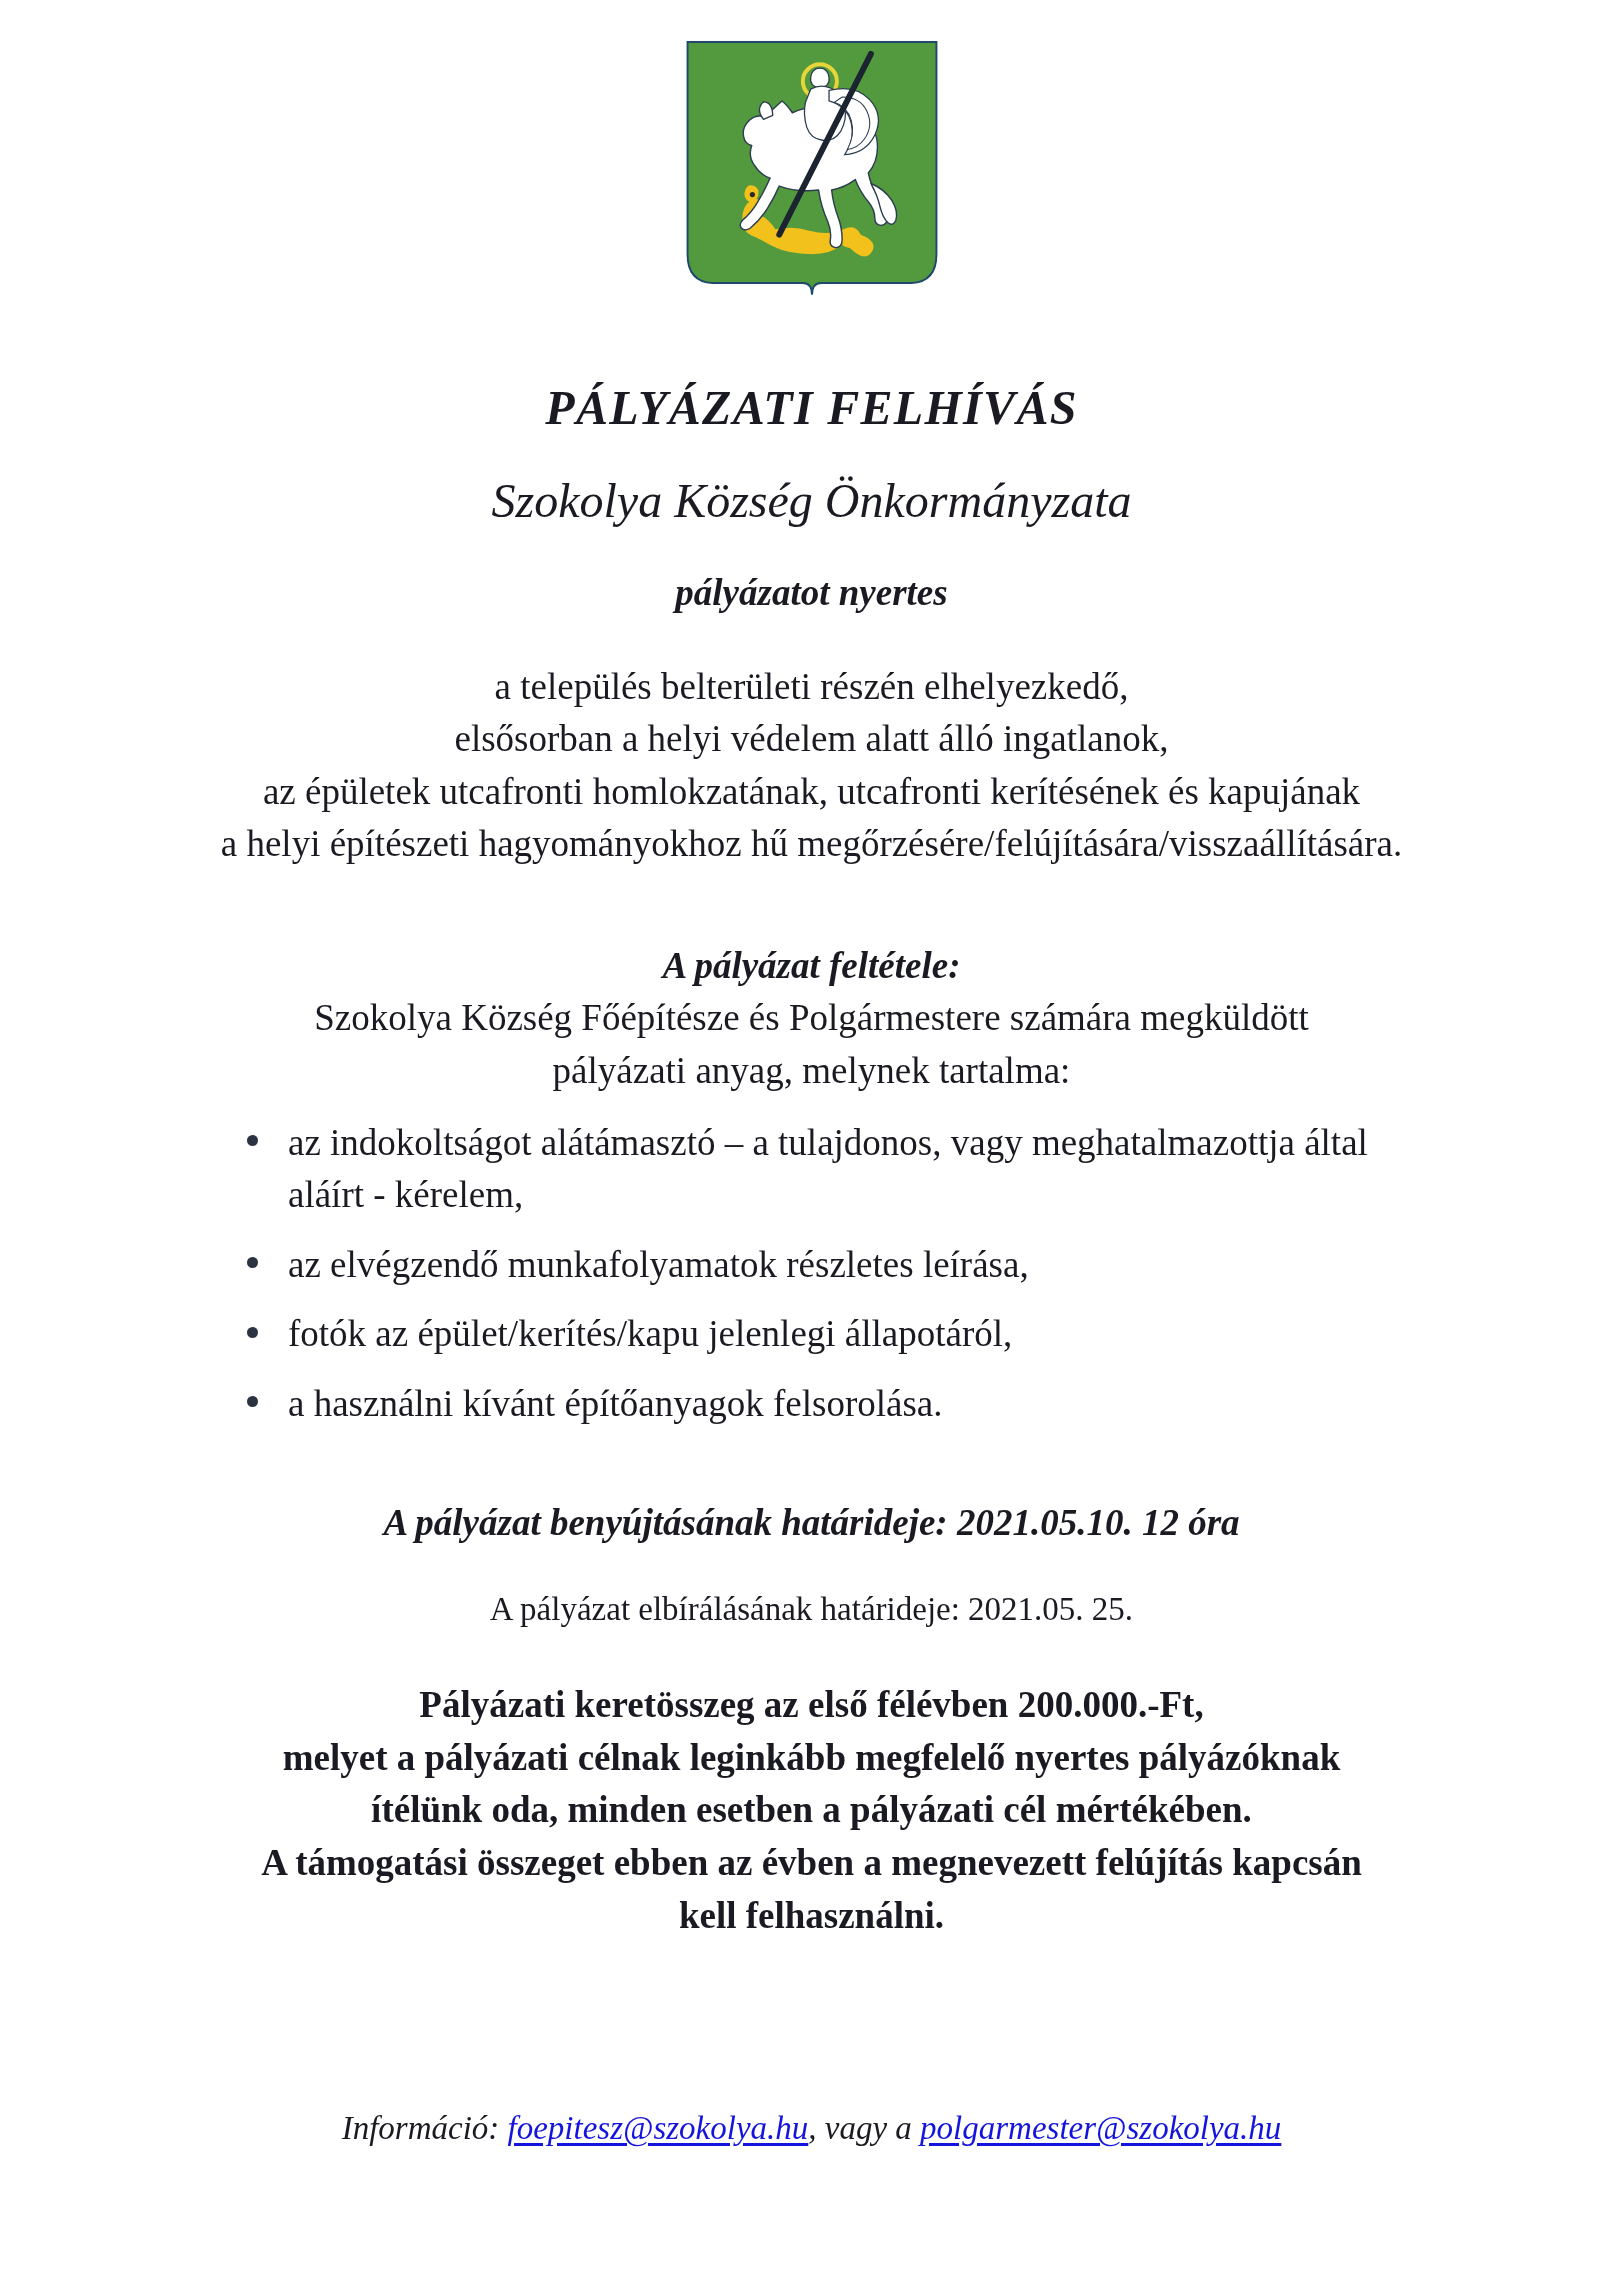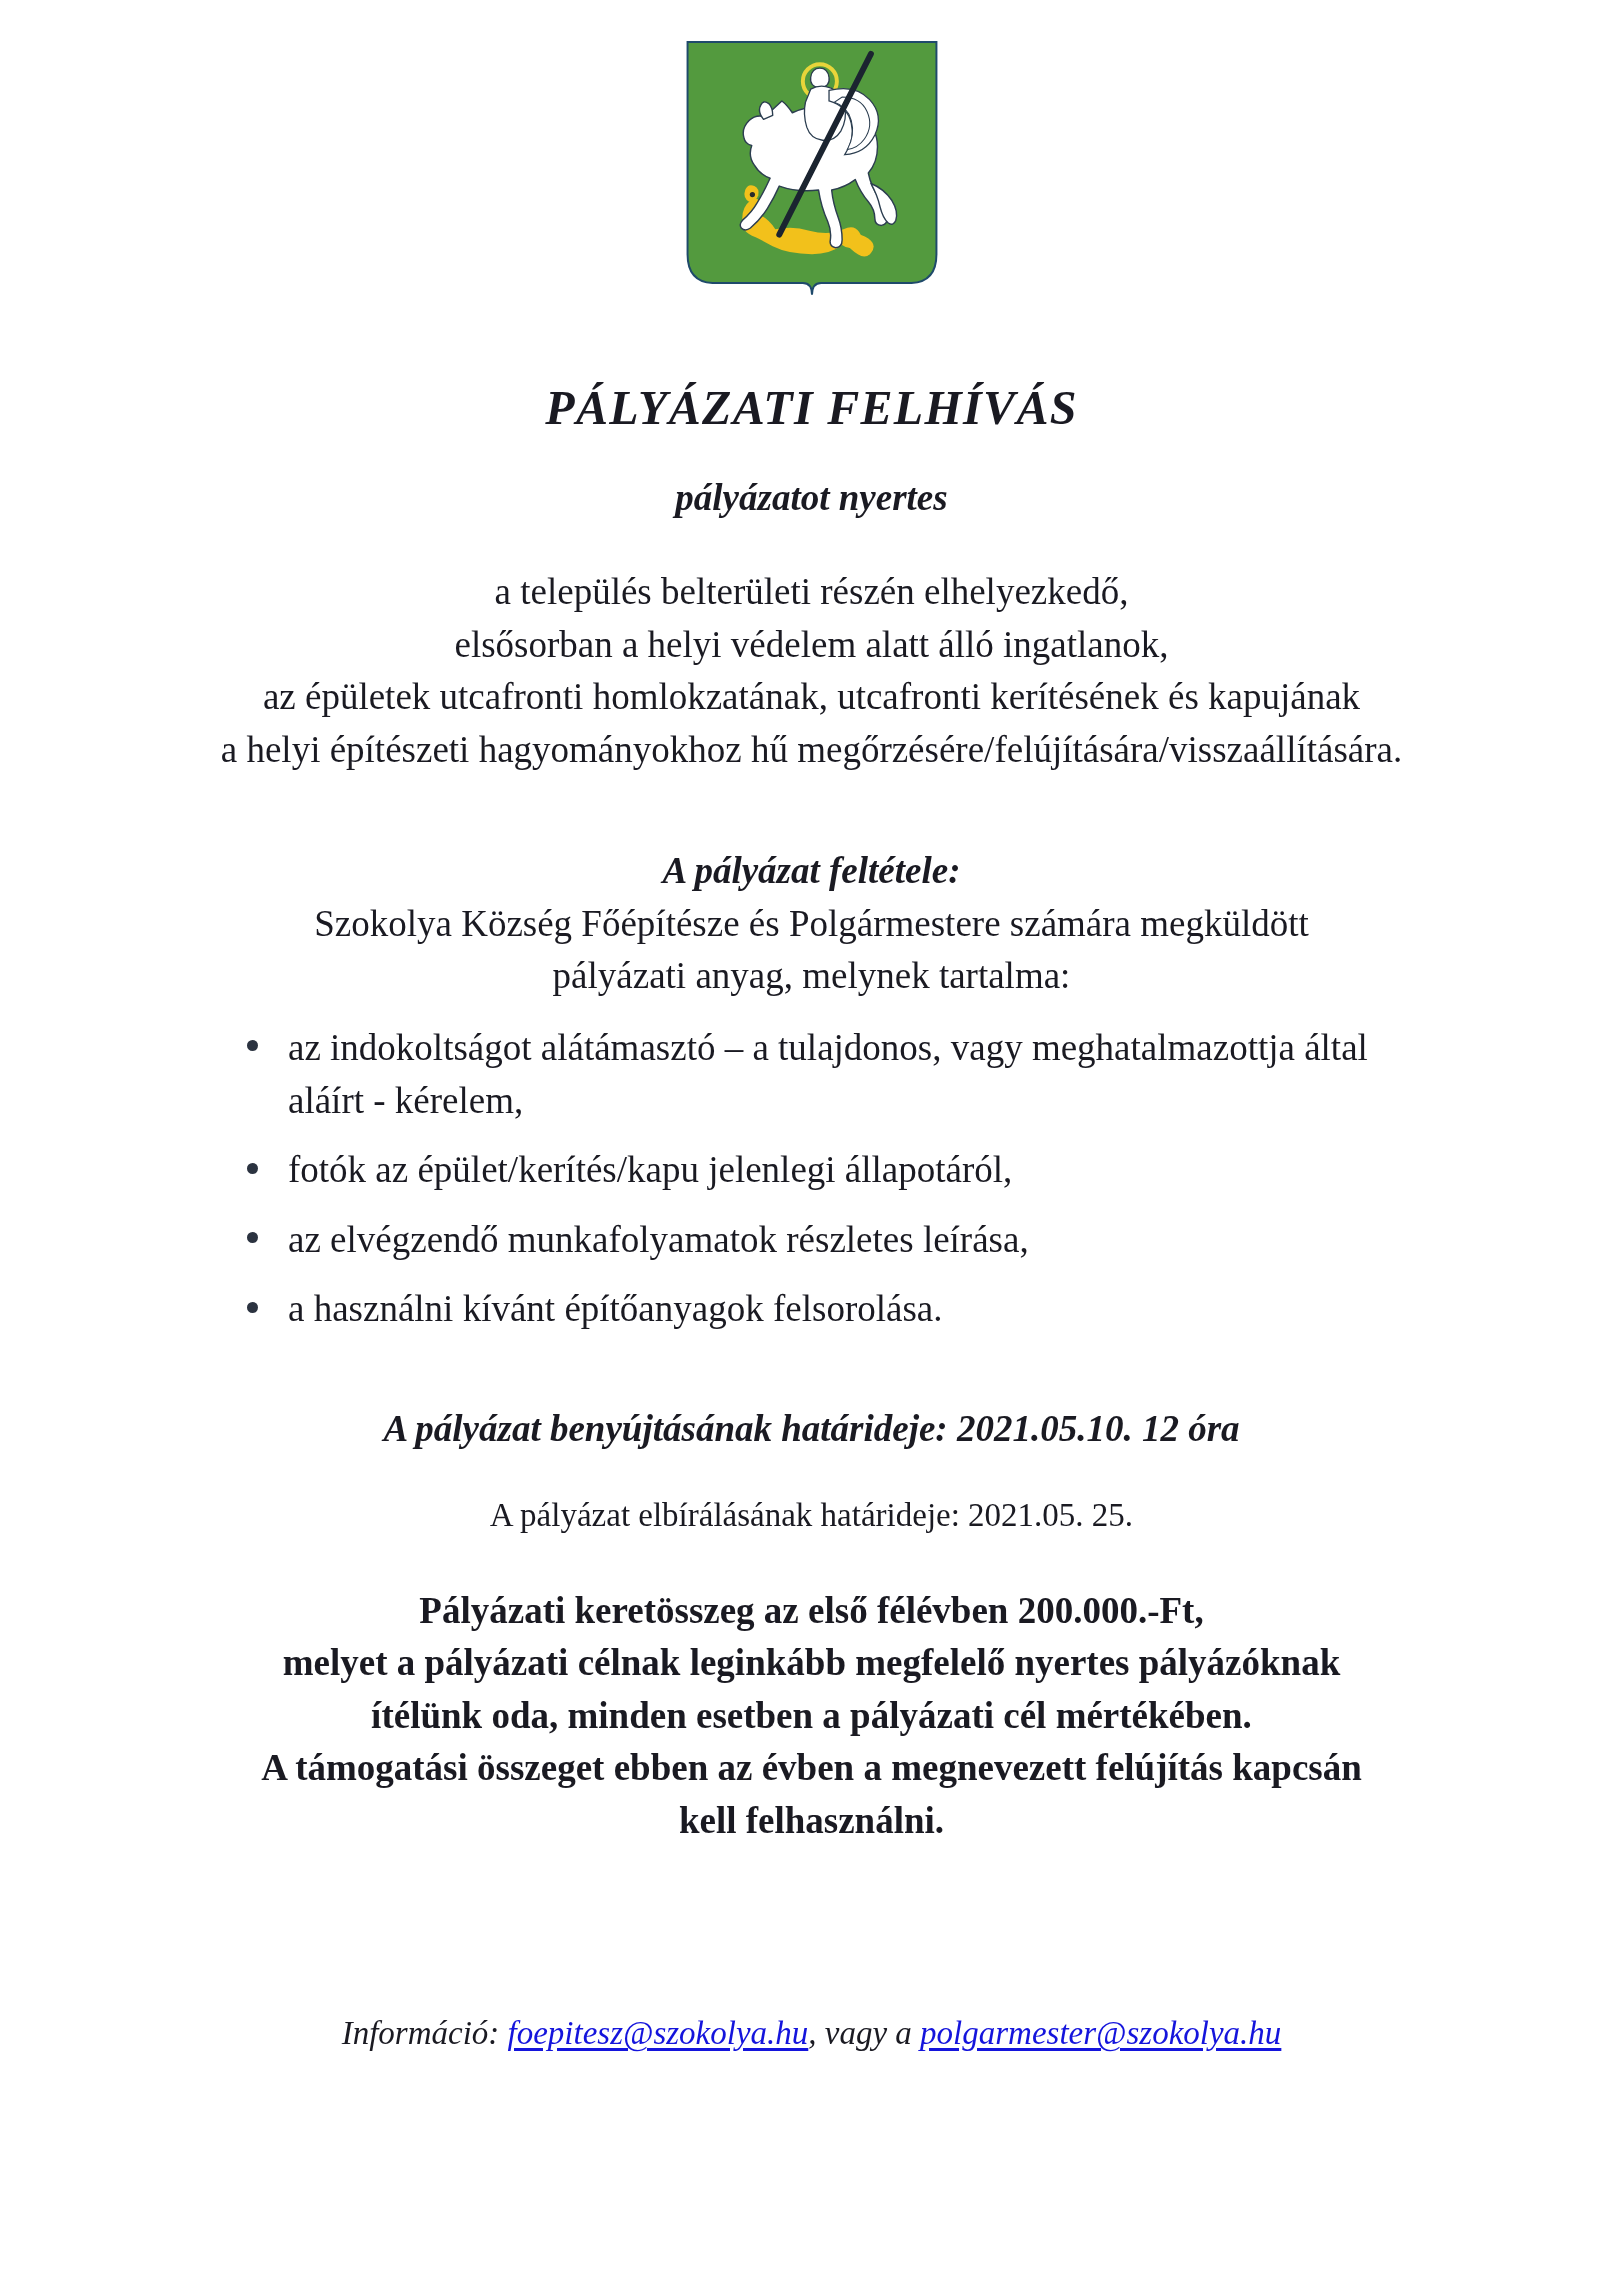--- a/index.html
+++ b/index.html
@@ -198,20 +198,21 @@
           <path d="M226 80 q40 -10 62 14 q22 24 8 54 q-14 28 -46 30 q16 -24 10 -48 q-6 -26 -34 -34 Z" fill="#FFFFFF" stroke="#2C3E50" stroke-width="2"></path>
           <path d="M246 90 q28 0 38 22 q10 22 -4 42 q-10 14 -26 16 q12 -22 6 -44 q-6 -22 -26 -28 Z" fill="#FFFFFF" stroke="#2C3E50" stroke-width="1.6"></path>
 
           <line x1="290" y1="24" x2="150" y2="300" stroke="#1B2430" stroke-width="9" stroke-linecap="round"></line>
         </g>
       </g>
     </svg>
   </div>
 
   <h1 class="doc-title">PÁLYÁZATI FELHÍVÁS</h1>
+  <h2 class="doc-subtitle">Szokolya Község Önkormányzata</h2>
   <p class="announce">pályázatot nyertes</p>
 
   <div class="intro">
     <span class="ln">a település belterületi részén elhelyezkedő,</span>
     <span class="ln">elsősorban a helyi védelem alatt álló ingatlanok,</span>
     <span class="ln">az épületek utcafronti homlokzatának, utcafronti kerítésének és kapujának</span>
     <span class="ln">a helyi építészeti hagyományokhoz hű megőrzésére/felújítására/visszaállítására.</span>
   </div>
 
   <p class="cond-head">A pályázat feltétele:</p>
@@ -220,25 +221,25 @@
     <span class="ln">pályázati anyag, melynek tartalma:</span>
   </div>
 
   <ul class="req-list">
     <li>
       <span class="req-bullet"></span>
       <span>az indokoltságot alátámasztó – a tulajdonos, vagy meghatalmazottja által aláírt - kérelem,</span>
     </li>
     <li>
       <span class="req-bullet"></span>
+      <span>az elvégzendő munkafolyamatok részletes leírása,</span>
+    </li>
+    <li>
+      <span class="req-bullet"></span>
       <span>fotók az épület/kerítés/kapu jelenlegi állapotáról,</span>
-    </li>
-    <li>
-      <span class="req-bullet"></span>
-      <span>az elvégzendő munkafolyamatok részletes leírása,</span>
     </li>
     <li>
       <span class="req-bullet"></span>
       <span>a használni kívánt építőanyagok felsorolása.</span>
     </li>
   </ul>
 
   <p class="deadline-main">A pályázat benyújtásának határideje: 2021.05.10. 12 óra</p>
   <p class="deadline-eval">A pályázat elbírálásának határideje: 2021.05. 25.</p>
 

